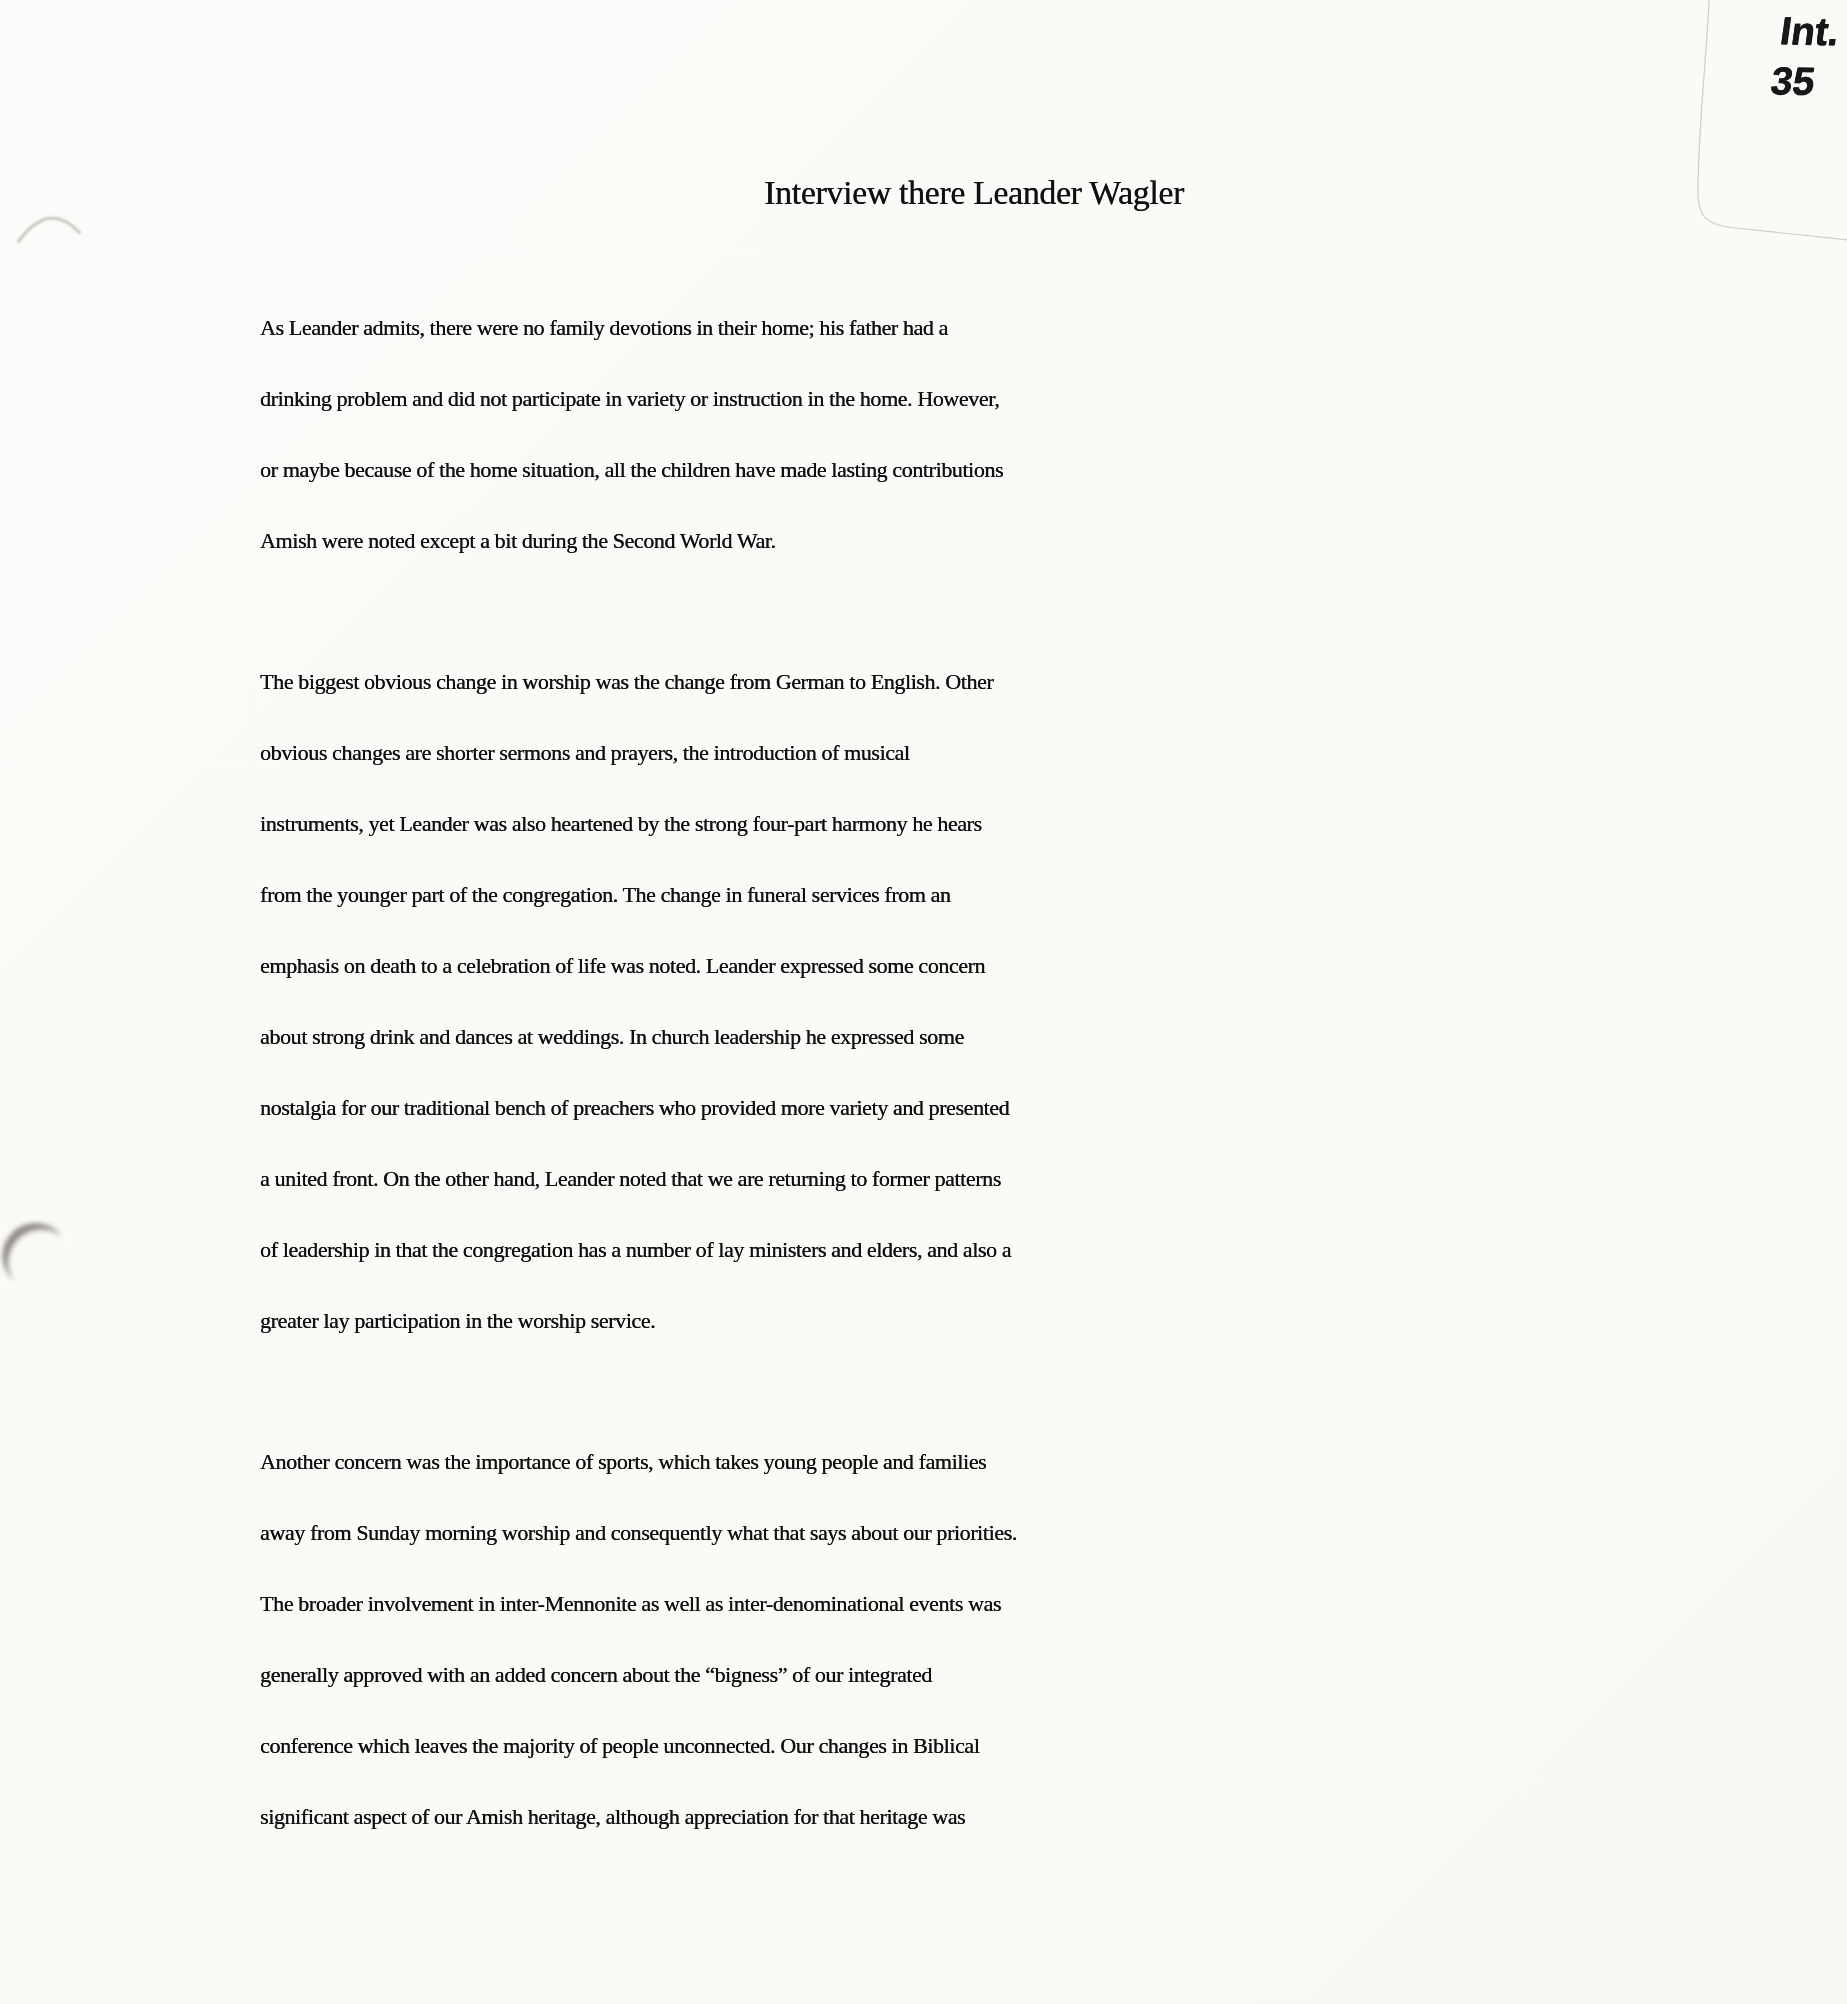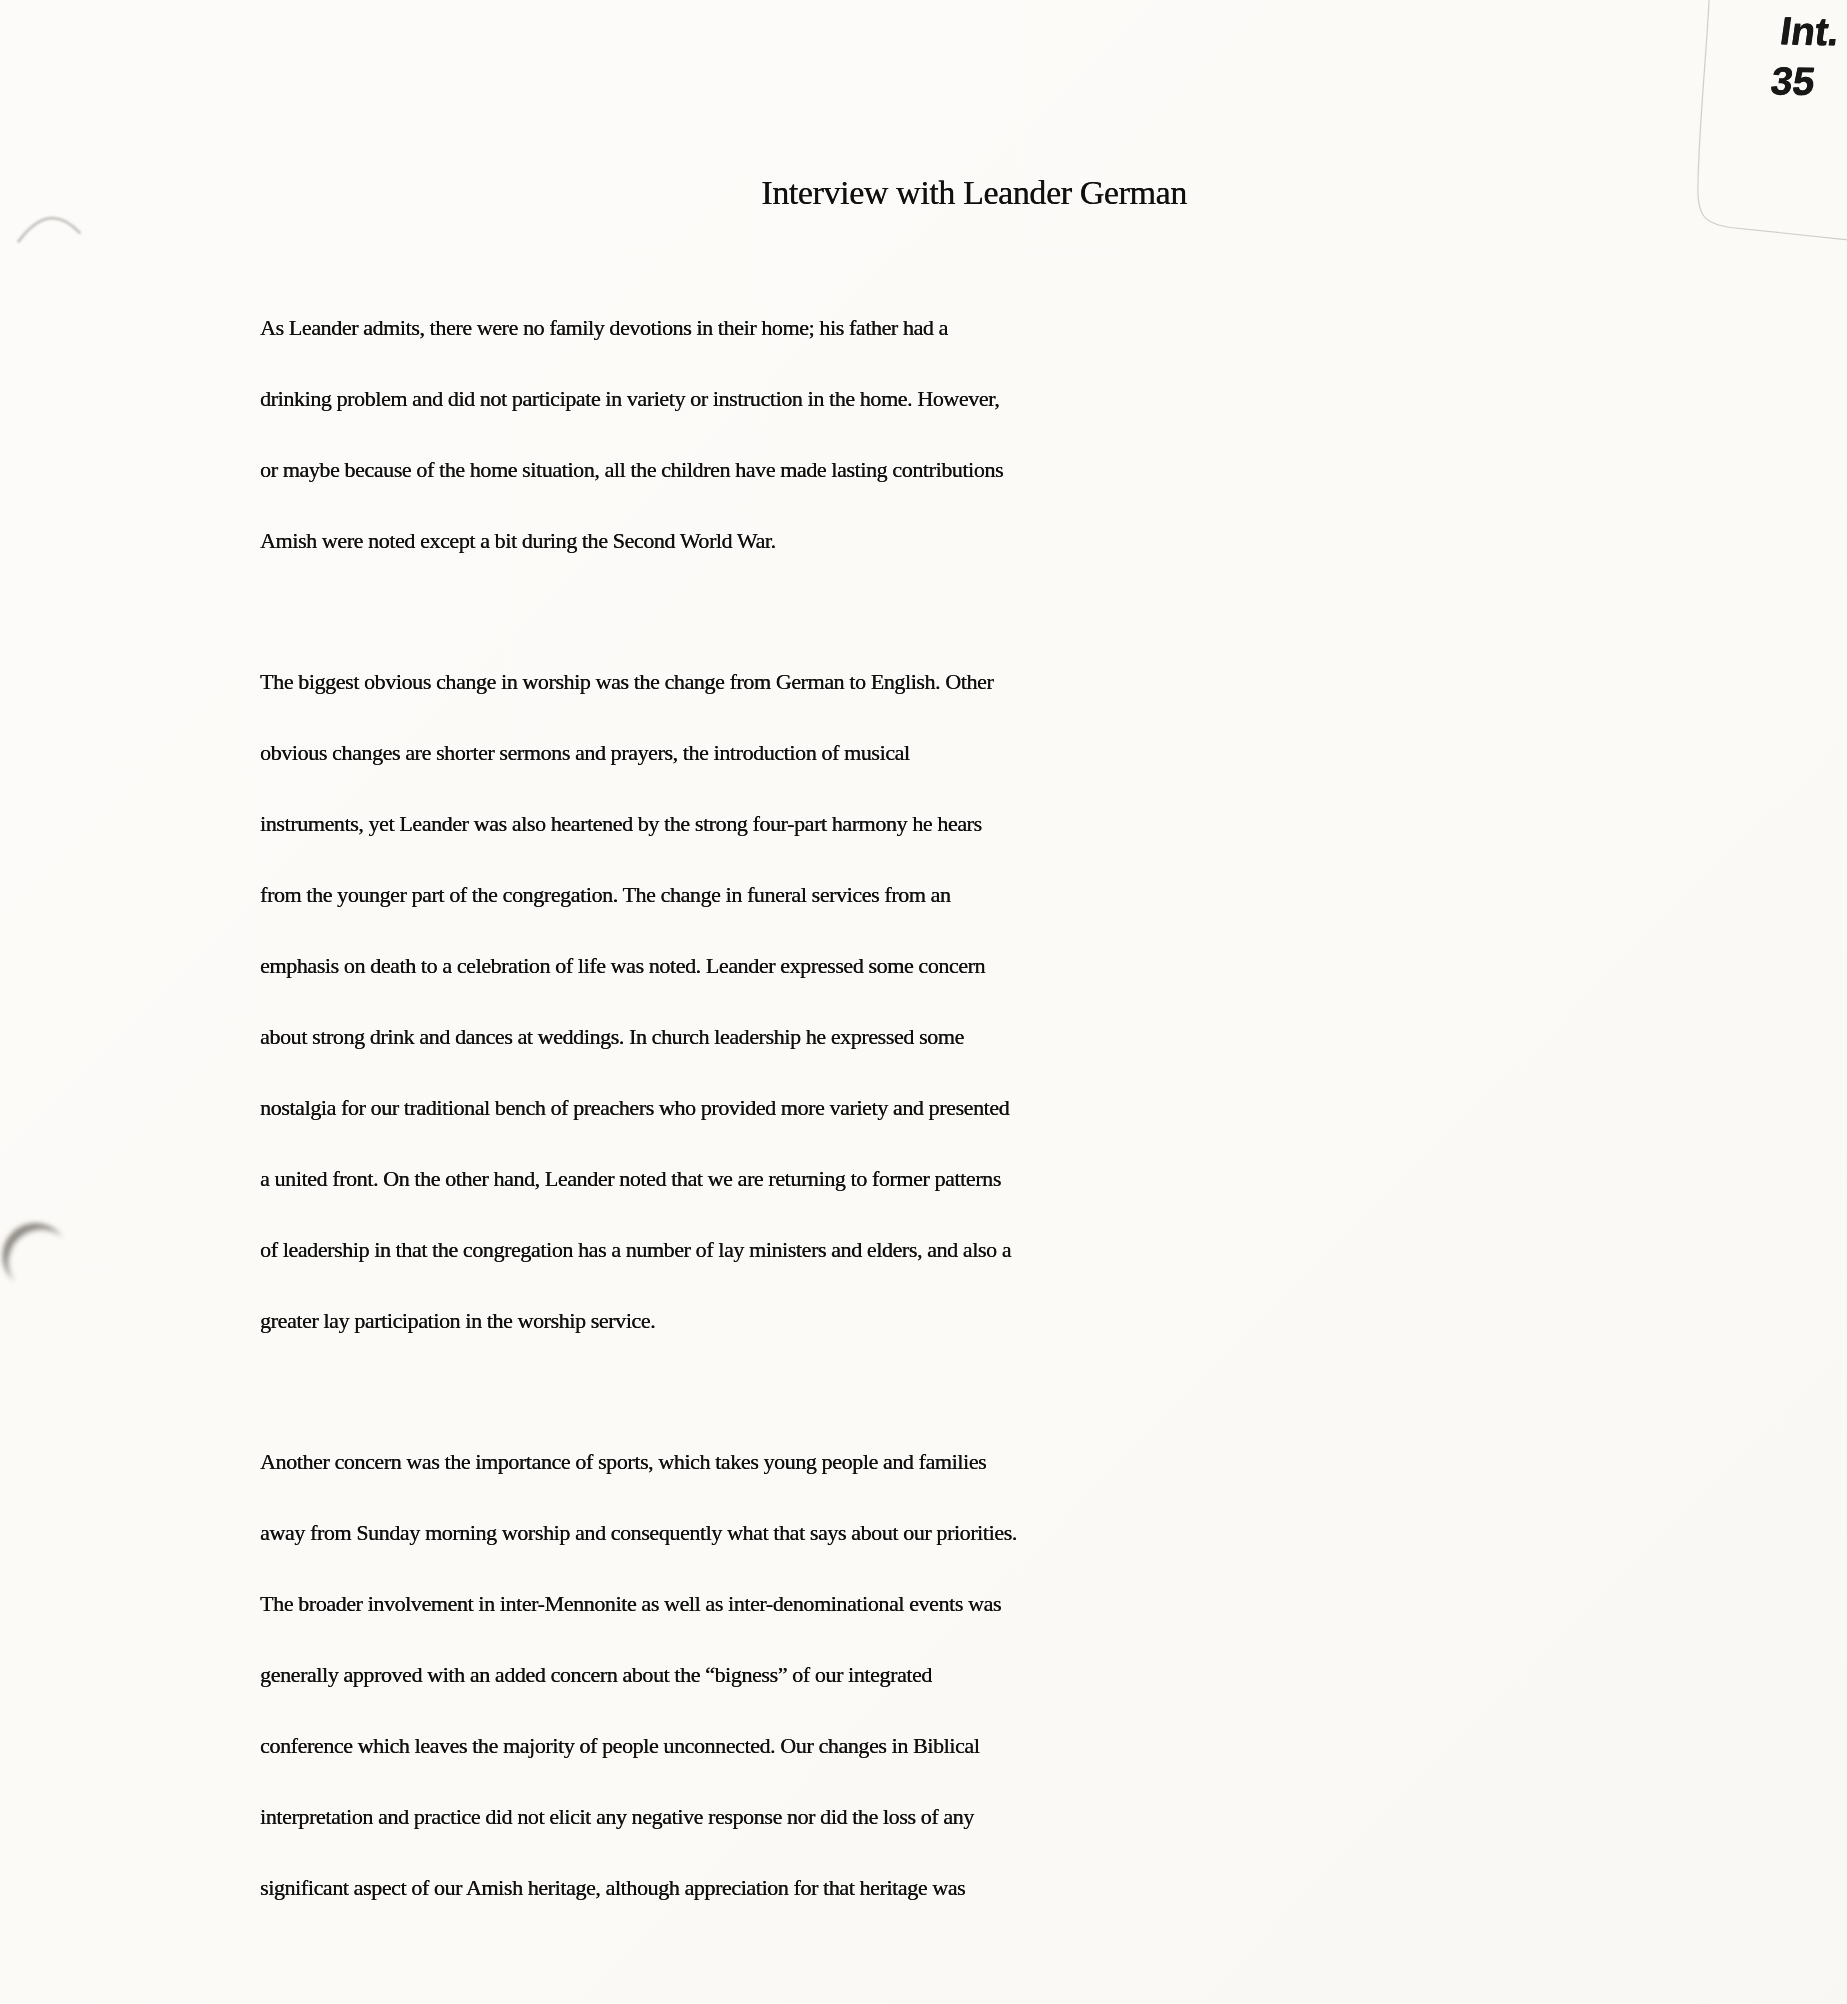--- a/index.html
+++ b/index.html
@@ -93,21 +93,21 @@
       <circle cx="152" cy="5722" r="86" fill="#fbfaf7"></circle>
     </g>
   </svg>
 
   <div class="corner-note">
     <span class="note-line note-line1">Int.</span>
     <span class="note-line note-line2">35</span>
   </div>
 
   <div class="content">
-    <h1 class="doc-title">Interview with Leander German</h1>
+    <h1 class="doc-title">Interview there Leander Wagler</h1>
     <div>
         <div class="para">
           <div class="line">As Leander admits, there were no family devotions in their home; his father had a</div>
           <div class="line">drinking problem and did not participate in variety or instruction in the home. However,</div>
           <div class="line">or maybe because of the home situation, all the children have made lasting contributions</div>
           <div class="line">Amish were noted except a bit during the Second World War.</div>
         </div>
         <div class="para">
           <div class="line">The biggest obvious change in worship was the change from German to English. Other</div>
           <div class="line">obvious changes are shorter sermons and prayers, the introduction of musical</div>
@@ -119,20 +119,19 @@
           <div class="line">a united front. On the other hand, Leander noted that we are returning to former patterns</div>
           <div class="line">of leadership in that the congregation has a number of lay ministers and elders, and also a</div>
           <div class="line">greater lay participation in the worship service.</div>
         </div>
         <div class="para">
           <div class="line">Another concern was the importance of sports, which takes young people and families</div>
           <div class="line">away from Sunday morning worship and consequently what that says about our priorities.</div>
           <div class="line">The broader involvement in inter-Mennonite as well as inter-denominational events was</div>
           <div class="line">generally approved with an added concern about the “bigness” of our integrated</div>
           <div class="line">conference which leaves the majority of people unconnected. Our changes in Biblical</div>
-          <div class="line">interpretation and practice did not elicit any negative response nor did the loss of any</div>
           <div class="line">significant aspect of our Amish heritage, although appreciation for that heritage was</div>
         </div>
       </div>
   </div>
 
 </div>
 
 
 </body></html>

